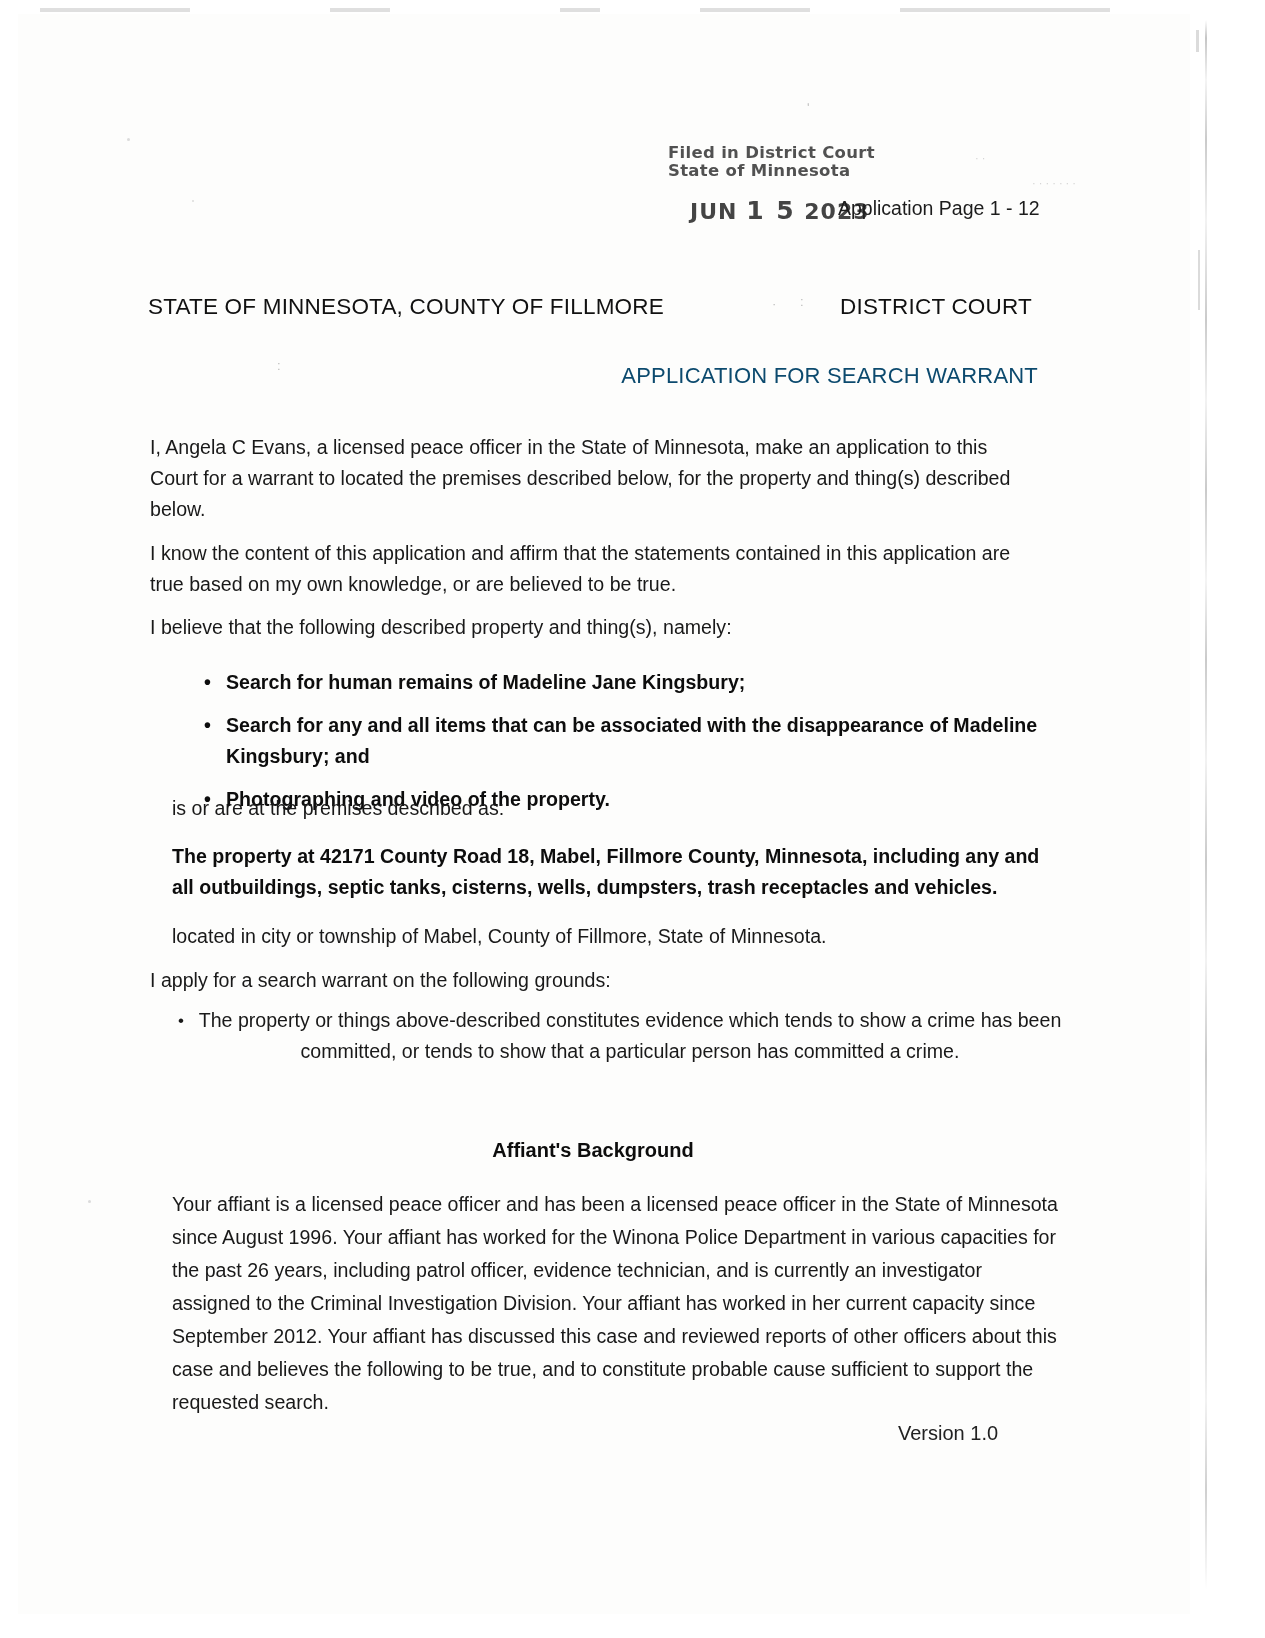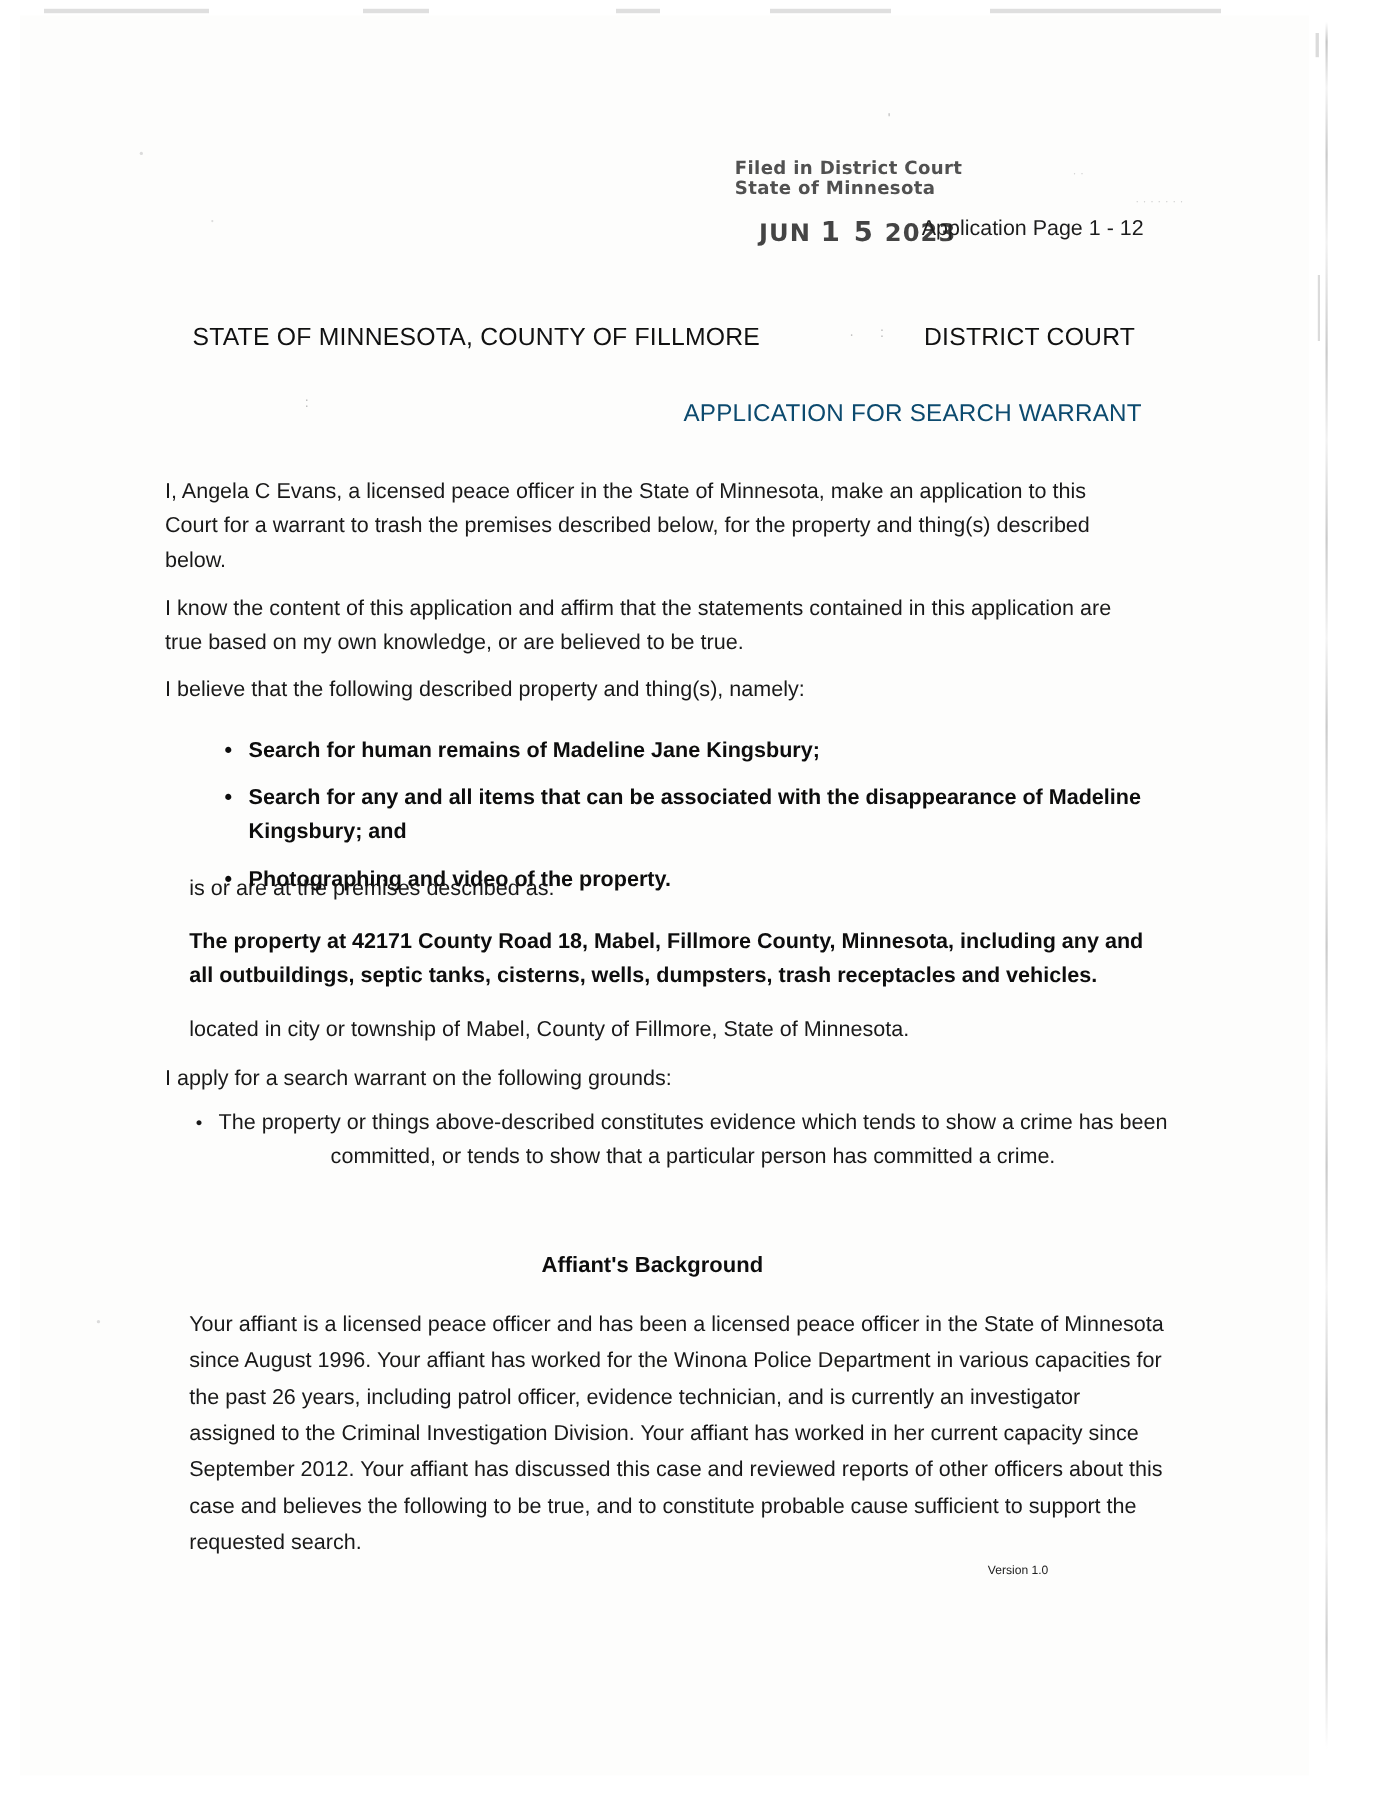--- a/index.html
+++ b/index.html
@@ -130,21 +130,21 @@
     left: 148px;
     top: 294px;
     width: 890px;
     display: flex;
     justify-content: space-between;
     align-items: baseline;
     font-size: 22.5px;
     color: #111111;
     letter-spacing: 0.2px;
   }
-  .court-header .left { white-space: nowrap; margin-left: 27px; }
+  .court-header .left { white-space: nowrap; }
   .court-header .right { white-space: nowrap; padding-right: 6px; }
 
   .doc-title {
     position: absolute;
     left: 148px;
     top: 363px;
     width: 890px;
     text-align: right;
     font-size: 22px;
     font-weight: normal;
@@ -207,21 +207,21 @@
     text-align: center;
     font-size: 20px;
     font-weight: bold;
     color: #0d0d0d;
   }
 
   .version-footer {
     position: absolute;
     left: 898px;
     top: 1422px;
-    font-size: 11px;
+    font-size: 20px;
     color: #222222;
   }
 
   .stray-mark {
     position: absolute;
     color: #a8a8a8;
     font-size: 13px;
     opacity: 0.75;
   }
 </style>
@@ -262,21 +262,21 @@
 
   <div class="app-page-label">Application Page 1 - 12</div>
 
   <div class="court-header">
     <div class="left">STATE OF MINNESOTA, COUNTY OF FILLMORE</div>
     <div class="right">DISTRICT COURT</div>
   </div>
 
   <div class="doc-title">APPLICATION FOR SEARCH WARRANT</div>
 
-  <div class="body-block" style="top:432px;">I, Angela C Evans, a licensed peace officer in the State of Minnesota, make an application to this Court for a warrant to trash the premises described below, for the property and thing(s) described below.</div>
+  <div class="body-block" style="top:432px;">I, Angela C Evans, a licensed peace officer in the State of Minnesota, make an application to this Court for a warrant to located the premises described below, for the property and thing(s) described below.</div>
 
   <div class="body-block" style="top:538px;">I know the content of this application and affirm that the statements contained in this application are true based on my own knowledge, or are believed to be true.</div>
 
   <div class="body-block" style="top:612px;">I believe that the following described property and thing(s), namely:</div>
 
   <div class="body-block bullets-indent" style="top:655px;">
     <ul class="bullets">
       <li class="bold">Search for human remains of Madeline Jane Kingsbury;</li>
       <li class="bold">Search for any and all items that can be associated with the disappearance of Madeline Kingsbury; and</li>
       <li class="bold">Photographing and video of the property.</li>

